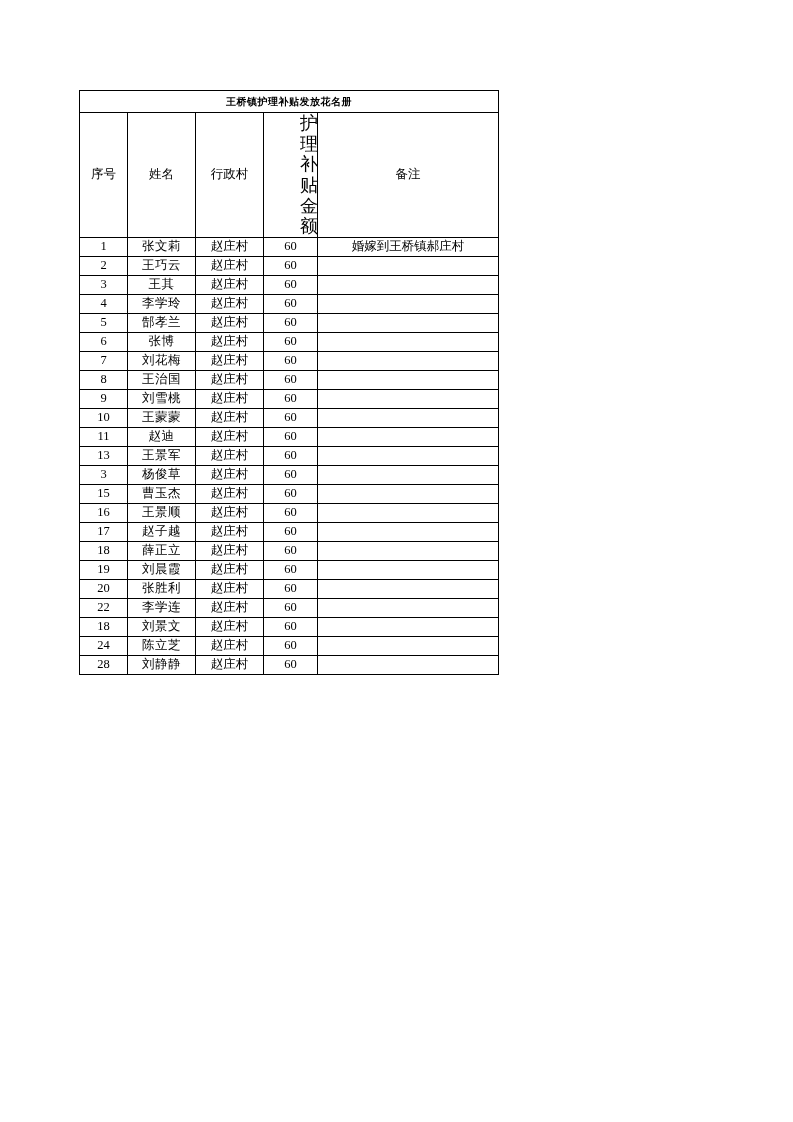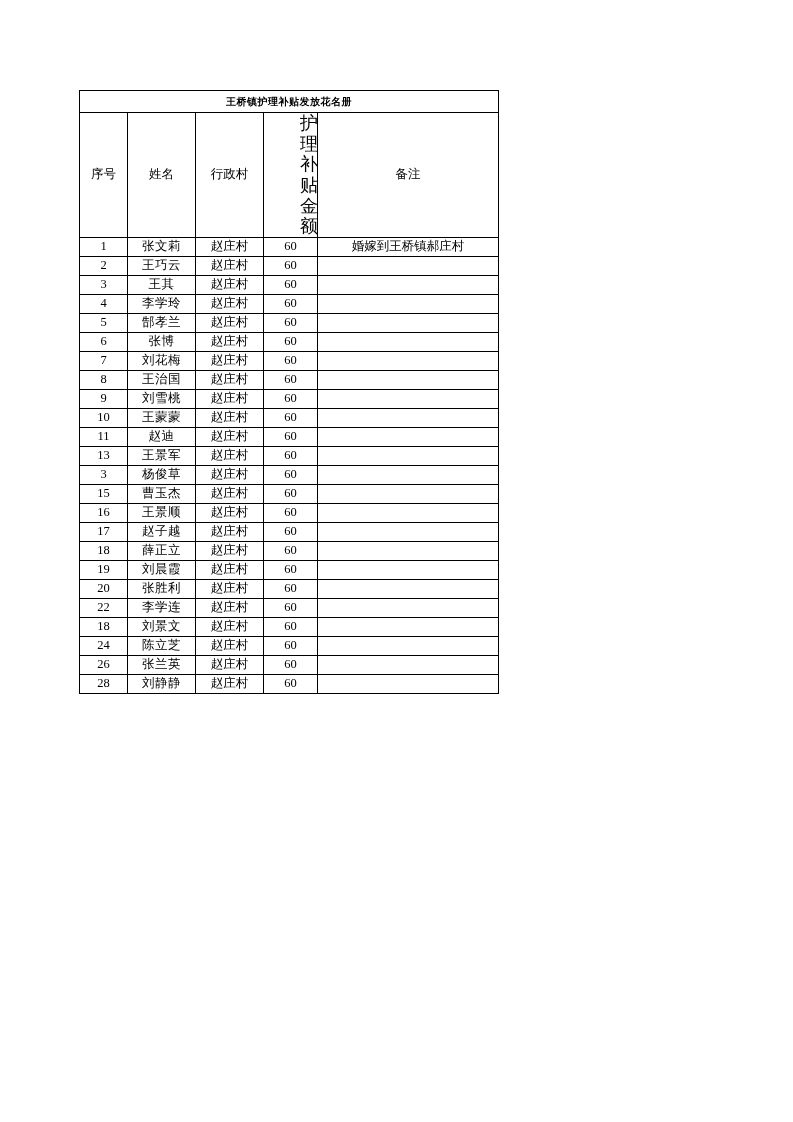--- a/index.html
+++ b/index.html
@@ -248,27 +248,20 @@
             <td class="cell-note"></td>
           </tr>
           <tr>
             <td class="cell-no">24</td>
             <td class="cell-name">陈立芝</td>
             <td class="cell-village">赵庄村</td>
             <td class="cell-amount">60</td>
             <td class="cell-note"></td>
           </tr>
           <tr>
-            <td class="cell-no">26</td>
-            <td class="cell-name">张兰英</td>
-            <td class="cell-village">赵庄村</td>
-            <td class="cell-amount">60</td>
-            <td class="cell-note"></td>
-          </tr>
-          <tr>
             <td class="cell-no">28</td>
             <td class="cell-name">刘静静</td>
             <td class="cell-village">赵庄村</td>
             <td class="cell-amount">60</td>
             <td class="cell-note"></td>
           </tr>
         </tbody>
     </table>
   </div>
 </div>

